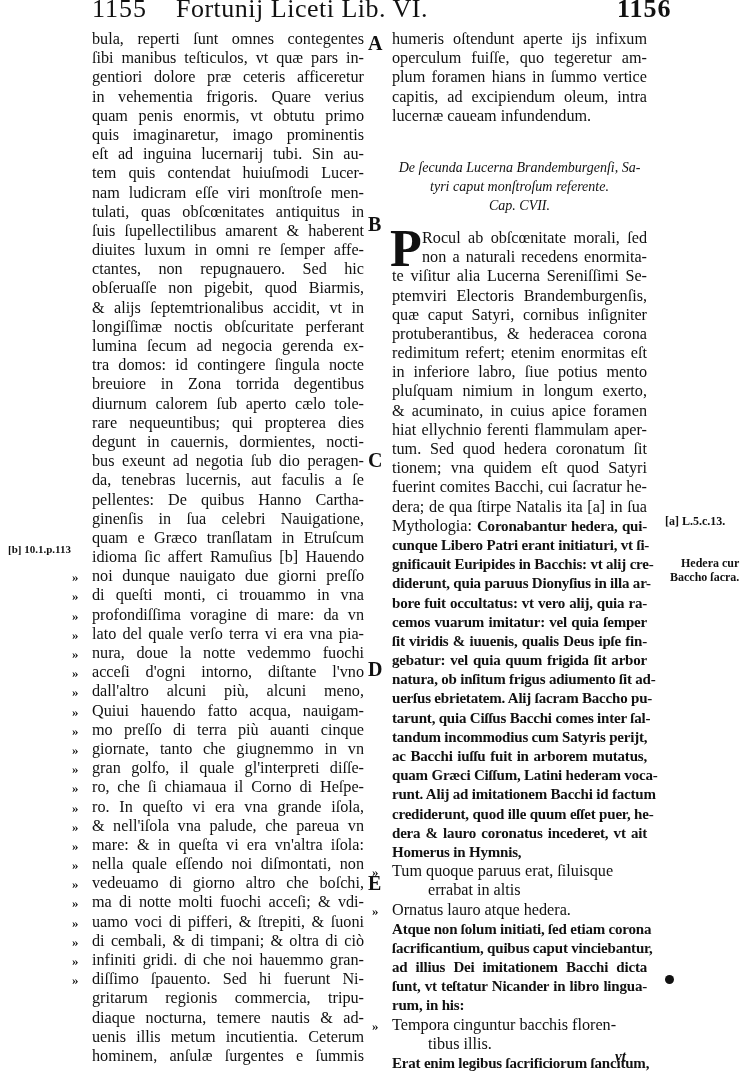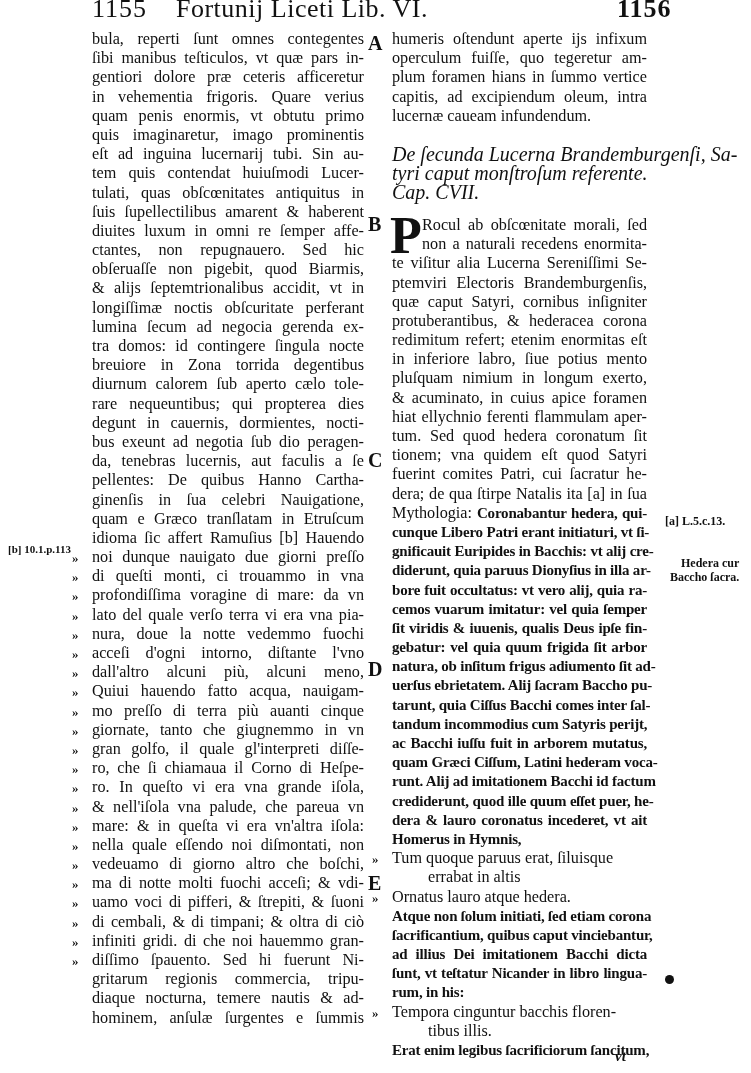--- a/index.html
+++ b/index.html
@@ -27,21 +27,21 @@
     text-align: justify; text-align-last: justify;
   }
   .line.last { text-align-last: left; }
   .line.quoted { position: relative; }
   .line .qmark {
     position: absolute; left: -20px; top: 0; font-size: 13px; font-weight: bold;
   }
   .italic { font-weight: bold; font-size: 15px; letter-spacing: -0.2px; }
 
   
-  .chapter-title { margin-top: 19px; font-style: italic; font-size: 20px; line-height: 19px; }
+  .chapter-title { margin-top: 32px; text-align: center; font-style: italic; font-size: 14px; line-height: 19px; }
   .chapter-title div { white-space: nowrap; }
   .chapter-body { margin-top: 14px; }
   .dropcap-line { position: relative; }
   .dropcap {
     position: absolute; left: -2px; top: 0; font-size: 52px; line-height: 40px; font-weight: bold;
   }
   .indent-cap { padding-left: 30px; }
 
   .verse .line { text-align: left; text-align-last: left; }
   .verse .indent { padding-left: 36px; }
@@ -72,20 +72,21 @@
 
   <div class="col col-left" id="col-left">
       <div class="line"><span>bula, reperti ſunt omnes contegentes</span></div>
       <div class="line"><span>ſibi manibus teſticulos, vt quæ pars in-</span></div>
       <div class="line"><span>gentiori dolore præ ceteris afficeretur</span></div>
       <div class="line"><span>in vehementia frigoris. Quare verius</span></div>
       <div class="line"><span>quam penis enormis, vt obtutu primo</span></div>
       <div class="line"><span>quis imaginaretur, imago prominentis</span></div>
       <div class="line"><span>eſt ad inguina lucernarij tubi. Sin au-</span></div>
       <div class="line"><span>tem quis contendat huiuſmodi Lucer-</span></div>
+      <div class="line"><span>nam ludicram eſſe viri monſtroſe men-</span></div>
       <div class="line"><span>tulati, quas obſcœnitates antiquitus in</span></div>
       <div class="line"><span>ſuis ſupellectilibus amarent &amp; haberent</span></div>
       <div class="line"><span>diuites luxum in omni re ſemper affe-</span></div>
       <div class="line"><span>ctantes, non repugnauero. Sed hic</span></div>
       <div class="line"><span>obſeruaſſe non pigebit, quod Biarmis,</span></div>
       <div class="line"><span>&amp; alijs ſeptemtrionalibus accidit, vt in</span></div>
       <div class="line"><span>longiſſimæ noctis obſcuritate perferant</span></div>
       <div class="line"><span>lumina ſecum ad negocia gerenda ex-</span></div>
       <div class="line"><span>tra domos: id contingere ſingula nocte</span></div>
       <div class="line"><span>breuiore in Zona torrida degentibus</span></div>
@@ -115,20 +116,21 @@
       <div class="line quoted"><span class="qmark">»</span><span>mare: &amp; in queſta vi era vn'altra iſola:</span></div>
       <div class="line quoted"><span class="qmark">»</span><span>nella quale eſſendo noi diſmontati, non</span></div>
       <div class="line quoted"><span class="qmark">»</span><span>vedeuamo di giorno altro che boſchi,</span></div>
       <div class="line quoted"><span class="qmark">»</span><span>ma di notte molti fuochi acceſi; &amp; vdi-</span></div>
       <div class="line quoted"><span class="qmark">»</span><span>uamo voci di pifferi, &amp; ſtrepiti, &amp; ſuoni</span></div>
       <div class="line quoted"><span class="qmark">»</span><span>di cembali, &amp; di timpani; &amp; oltra di ciò</span></div>
       <div class="line quoted"><span class="qmark">»</span><span>infiniti gridi. di che noi hauemmo gran-</span></div>
       <div class="line quoted"><span class="qmark">»</span><span>diſſimo ſpauento. Sed hi fuerunt Ni-</span></div>
       <div class="line"><span>gritarum regionis commercia, tripu-</span></div>
       <div class="line"><span>diaque nocturna, temere nautis &amp; ad-</span></div>
+      <div class="line"><span>uenis illis metum incutientia. Ceterum</span></div>
       <div class="line"><span>hominem, anſulæ ſurgentes e ſummis</span></div>
     </div>
 
   <div class="col col-right" id="col-right">
     <div id="right-intro">
         <div class="line">humeris oſtendunt aperte ijs infixum</div>
         <div class="line">operculum fuiſſe, quo tegeretur am-</div>
         <div class="line">plum foramen hians in ſummo vertice</div>
         <div class="line">capitis, ad excipiendum oleum, intra</div>
         <div class="line last">lucernæ caueam infundendum.</div>
@@ -148,21 +150,21 @@
         <div class="line"><span>ptemviri Electoris Brandemburgenſis,</span></div>
         <div class="line"><span>quæ caput Satyri, cornibus inſigniter</span></div>
         <div class="line"><span>protuberantibus, &amp; hederacea corona</span></div>
         <div class="line"><span>redimitum refert; etenim enormitas eſt</span></div>
         <div class="line"><span>in inferiore labro, ſiue potius mento</span></div>
         <div class="line"><span>pluſquam nimium in longum exerto,</span></div>
         <div class="line"><span>&amp; acuminato, in cuius apice foramen</span></div>
         <div class="line"><span>hiat ellychnio ferenti flammulam aper-</span></div>
         <div class="line"><span>tum. Sed quod hedera coronatum ſit</span></div>
         <div class="line"><span>tionem; vna quidem eſt quod Satyri</span></div>
-        <div class="line"><span>fuerint comites Patri, cui ſacratur he-</span></div>
+        <div class="line"><span>fuerint comites Bacchi, cui ſacratur he-</span></div>
         <div class="line"><span>dera; de qua ſtirpe Natalis ita [a] in ſua</span></div>
         <div class="line"><span>Mythologia: </span><span class="italic">Coronabantur hedera, qui-</span></div>
         <div class="line"><span class="italic">cunque Libero Patri erant initiaturi, vt ſi-</span></div>
         <div class="line"><span class="italic">gnificauit Euripides in Bacchis: vt alij cre-</span></div>
         <div class="line"><span class="italic">diderunt, quia paruus Dionyſius in illa ar-</span></div>
         <div class="line"><span class="italic">bore fuit occultatus: vt vero alij, quia ra-</span></div>
         <div class="line"><span class="italic">cemos vuarum imitatur: vel quia ſemper</span></div>
         <div class="line"><span class="italic">ſit viridis &amp; iuuenis, qualis Deus ipſe fin-</span></div>
         <div class="line"><span class="italic">gebatur: vel quia quum frigida ſit arbor</span></div>
         <div class="line"><span class="italic">natura, ob inſitum frigus adiumento ſit ad-</span></div>

